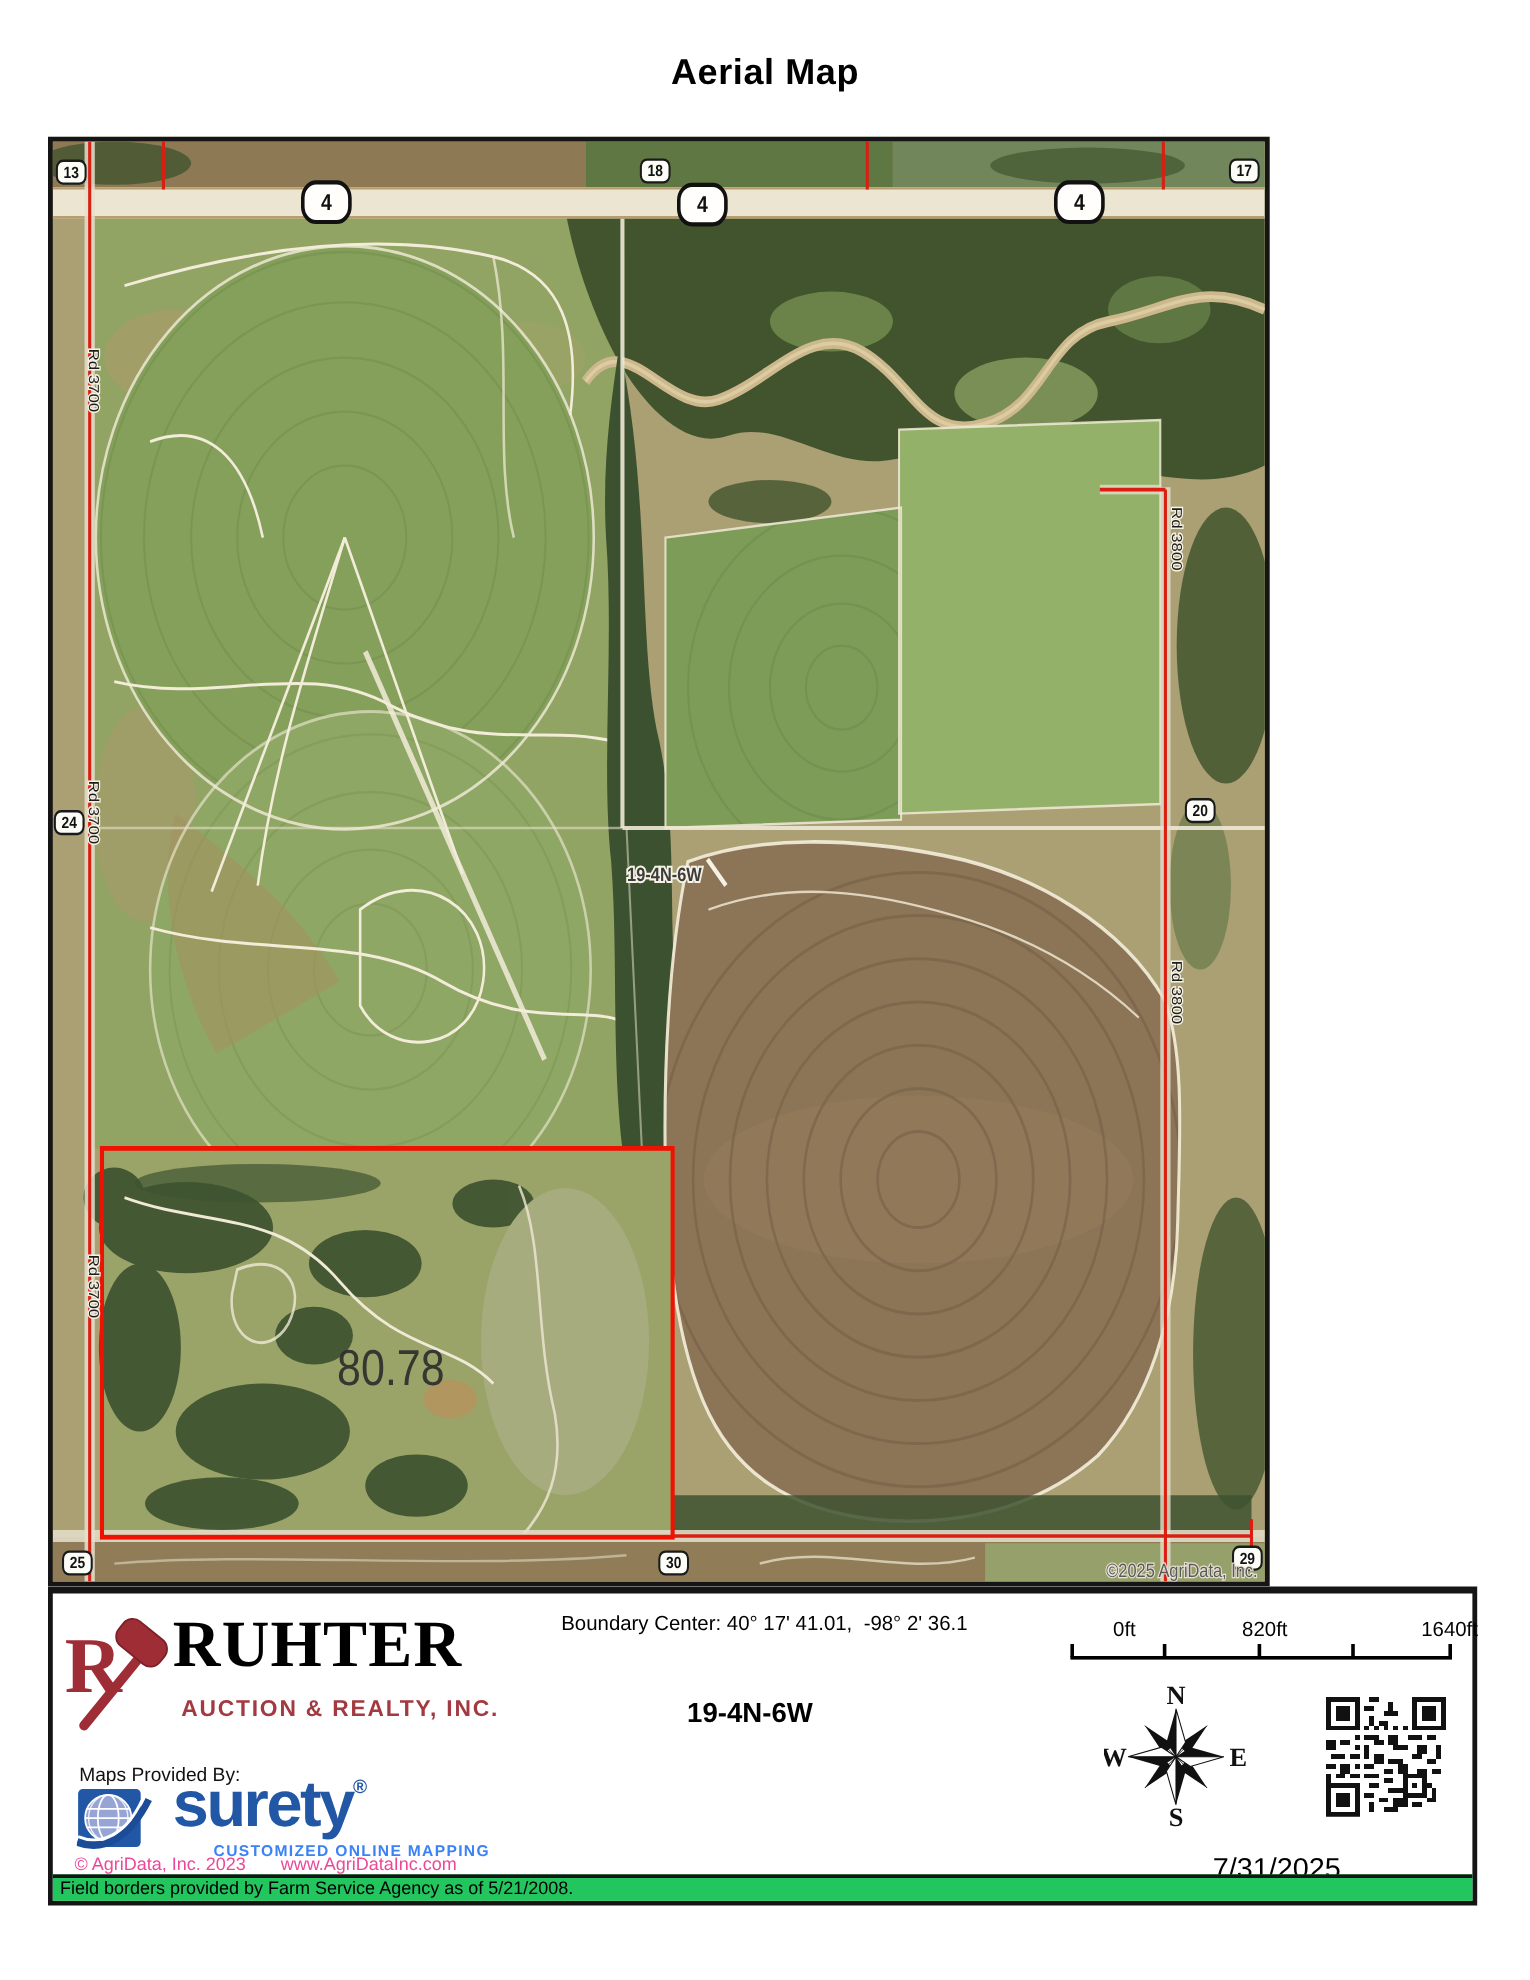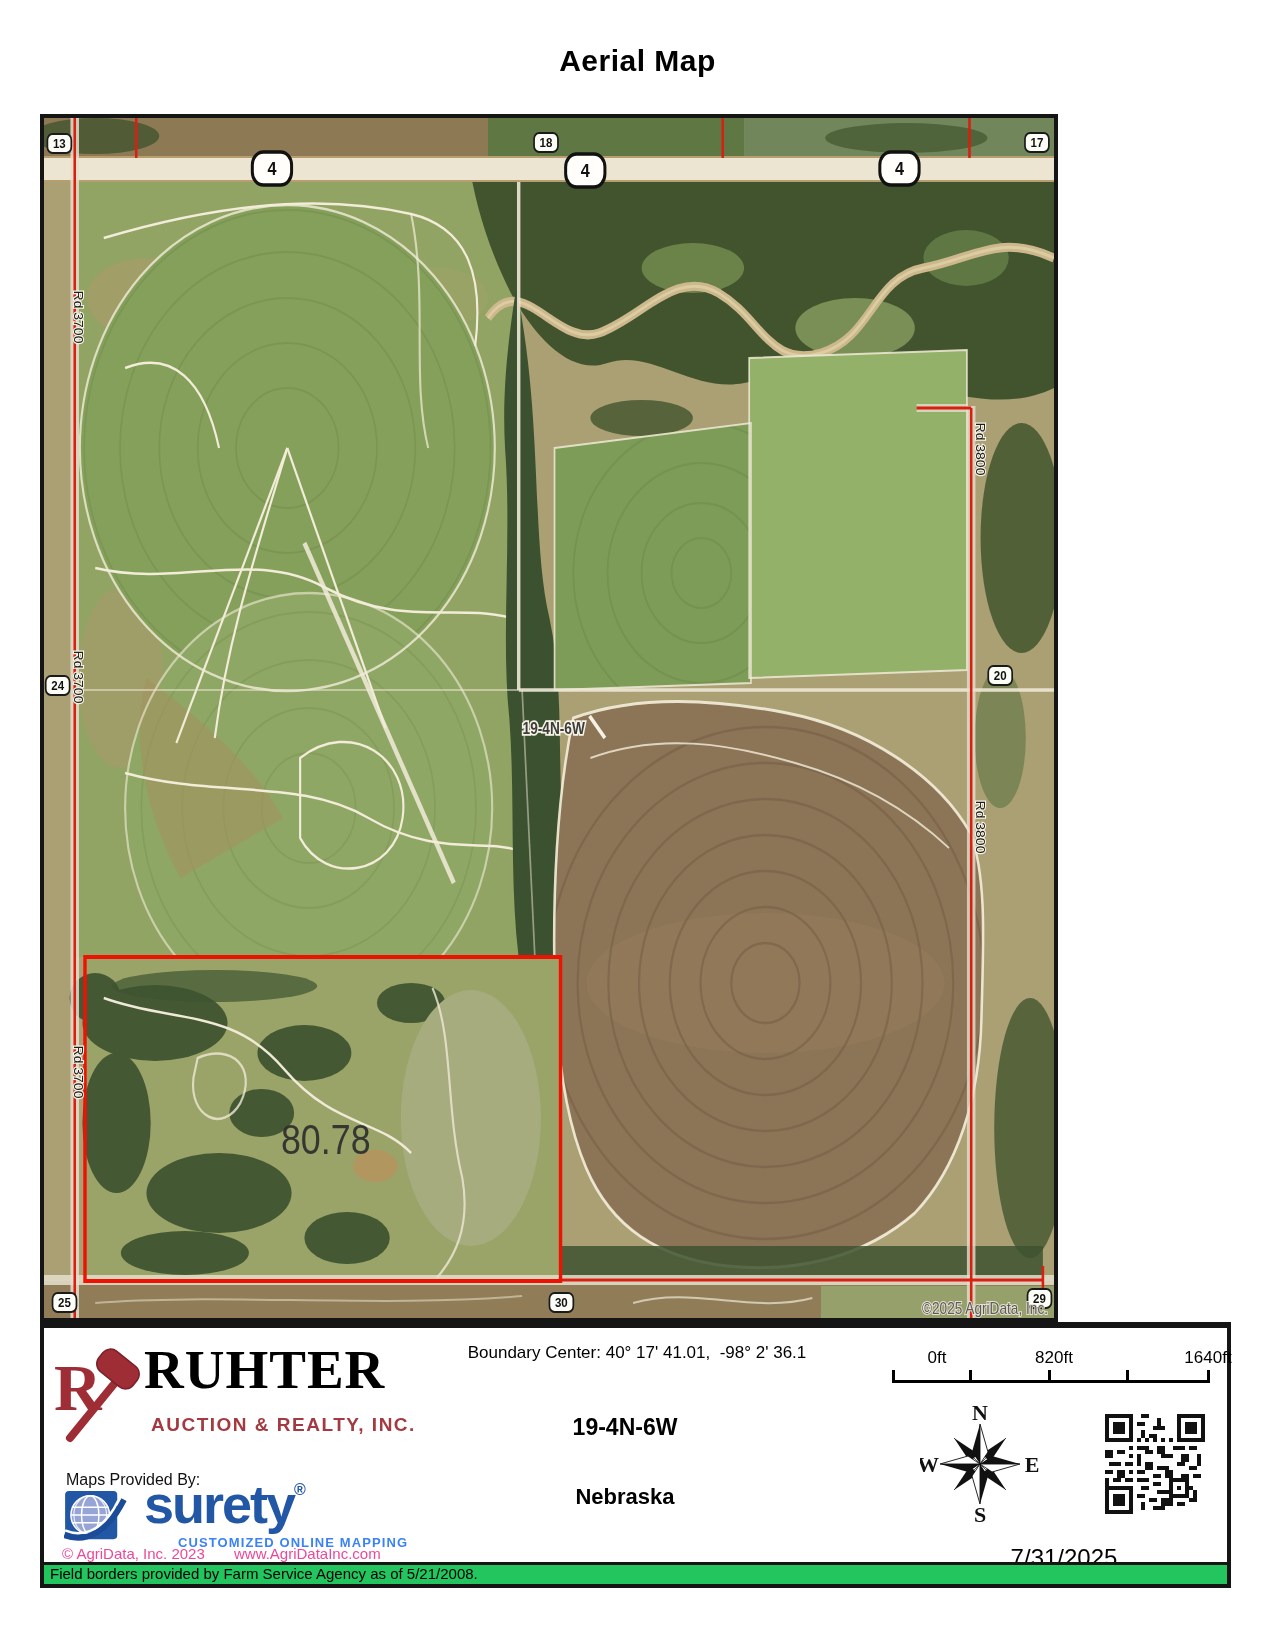--- a/index.html
+++ b/index.html
@@ -289,21 +289,20 @@
     <div class="fabs" style="left:100px;top:152px;">
       <span class="surety-word">surety</span><span class="surety-word surety-reg">®</span>
     </div>
     <div class="fabs surety-tag" style="left:106px;top:207px;">CUSTOMIZED ONLINE MAPPING</div>
     <div class="fabs small-copy" style="left:18px;top:217px;">© AgriData, Inc. 2023</div>
     <div class="fabs small-copy" style="left:190px;top:217px;">www.AgriDataInc.com</div>
 
     <div class="fabs center-col" style="height:200px;">
       <div class="boundary-center">Boundary Center: 40° 17' 41.01,  -98° 2' 36.1</div>
       <div class="loc-trs">19-4N-6W</div>
-      <div class="loc-state">Nebraska</div>
     </div>
 
     <span class="scale-label" style="left:893px;">0ft</span>
     <span class="scale-label" style="left:1010px;">820ft</span>
     <span class="scale-label" style="left:1164px;">1640ft</span>
     <div class="scale-bar">
       <div class="scale-tick" style="left:0;"></div>
       <div class="scale-tick" style="left:77px;"></div>
       <div class="scale-tick" style="left:156px;"></div>
       <div class="scale-tick" style="left:234px;"></div>

